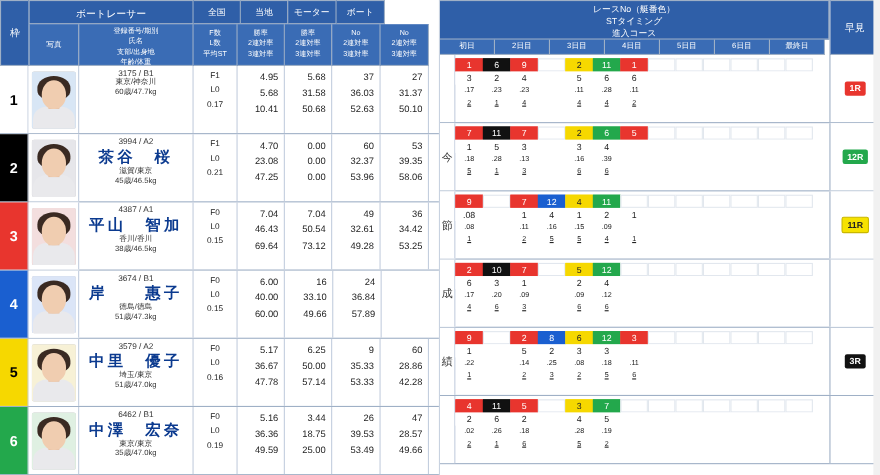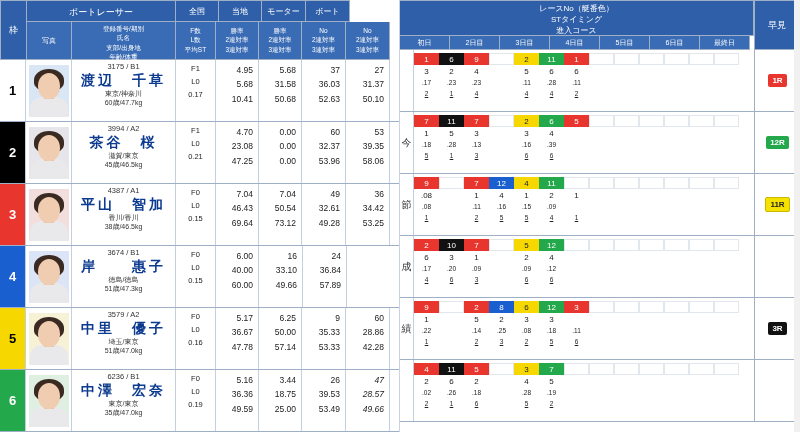--- a/index.html
+++ b/index.html
@@ -150,21 +150,20 @@
               <div class="photo">
                 <div class="bgc" style="background:#d8e6f5"></div>
                 <div class="body"></div>
                 <div class="neck"></div>
                 <div class="hair"></div>
                 <div class="face"></div>
               </div>
             </div>
             <div class="cell c-name">
               <div class="regno">3175 / B1</div>
-              <div class="pname">渡辺　千草</div>
               <div class="porigin">東京/神奈川</div>
               <div class="porigin">60歳/47.7kg</div>
             </div>
             <div class="cell c-rate">
               <div class="ratecell">F1</div>
               <div class="ratecell" style="padding-top:2px">L0</div>
               <div class="ratecell" style="padding-top:2px">0.17</div>
             </div>
             <div class="cell" style="width: 43px;">
               <div class="numcell">4.95</div>
@@ -359,21 +358,21 @@
             <div class="cell c-photo">
               <div class="photo">
                 <div class="bgc" style="background:#dff0e2"></div>
                 <div class="body"></div>
                 <div class="neck"></div>
                 <div class="hair"></div>
                 <div class="face"></div>
               </div>
             </div>
             <div class="cell c-name">
-              <div class="regno">6236 / B1</div>
+              <div class="regno">6462 / B1</div>
               <div class="pname">中澤　宏奈</div>
               <div class="porigin">東京/東京</div>
               <div class="porigin">35歳/47.0kg</div>
             </div>
             <div class="cell c-rate">
               <div class="ratecell">F0</div>
               <div class="ratecell" style="padding-top:2px">L0</div>
               <div class="ratecell" style="padding-top:2px">0.19</div>
             </div>
             <div class="cell" style="width: 43px;">
@@ -384,21 +383,21 @@
             <div class="cell" style="width: 43px;">
               <div class="numcell">3.44</div>
               <div class="numcell" style="padding-top:2px">18.75</div>
               <div class="numcell" style="padding-top:2px">25.00</div>
             </div>
             <div class="cell" style="width: 44px;">
               <div class="numcell">26</div>
               <div class="numcell" style="padding-top:2px">39.53</div>
               <div class="numcell" style="padding-top:2px">53.49</div>
             </div>
-            <div class="cell" style="width: 44px; font-style: italic;">
+            <div class="cell" style="width: 44px;">
               <div class="numcell">47</div>
               <div class="numcell" style="padding-top:2px">28.57</div>
               <div class="numcell" style="padding-top:2px">49.66</div>
             </div>
           </div>
         </div>
     </div>
 
     <div class="rightpane">
       <div style="display:flex;">

